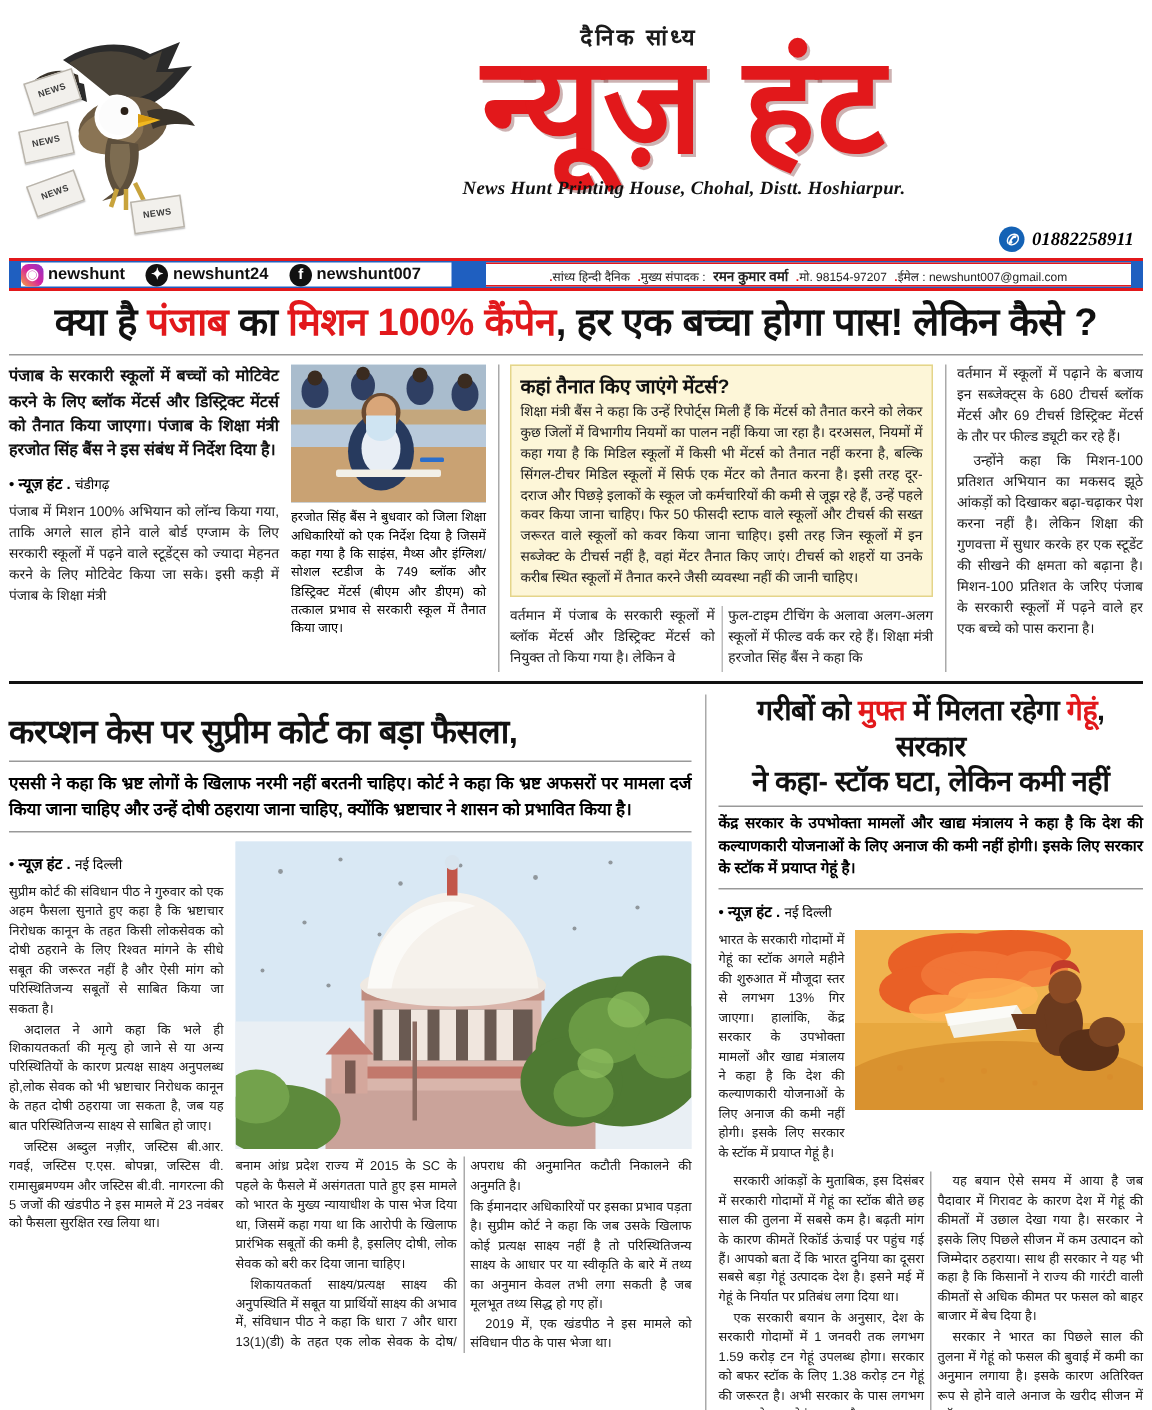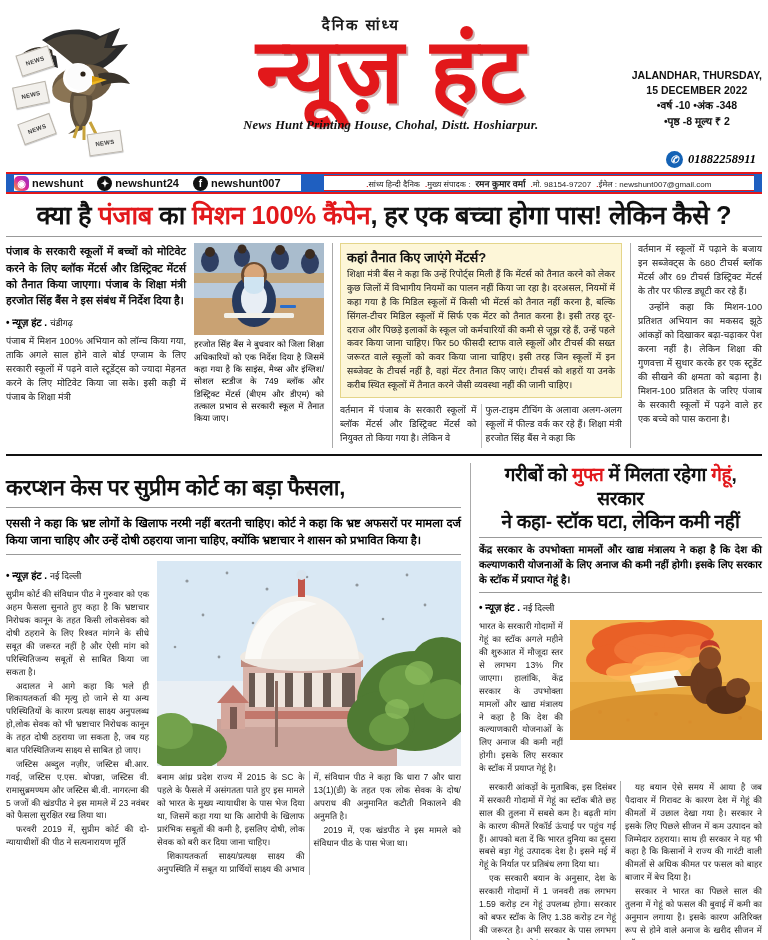--- a/index.html
+++ b/index.html
@@ -159,26 +159,20 @@
       <div class="news-scrap ns3">NEWS</div>
       <div class="news-scrap ns4">NEWS</div>
     </div>
 
     <div class="title-block">
       <div class="kicker">दैनिक सांध्य</div>
       <div class="big-title">न्यूज़ हंट</div>
       <div class="tagline">News Hunt Printing House, Chohal, Distt. Hoshiarpur.</div>
     </div>
 
-    <div class="dateblock">
-      <div class="dl">JALANDHAR, THURSDAY,</div>
-      <div class="dl">15 DECEMBER 2022</div>
-      <div class="dl">•वर्ष -10  •अंक -348</div>
-      <div class="dl">•पृष्ठ -8 मूल्य ₹ 2</div>
-    </div>
 
     <div class="phone-row">
       <span class="phone-ic">✆</span>
       <span>01882258911</span>
     </div>
   </div>
 
   <div class="social-bar">
     <div class="social-left">
       <span class="soc">
@@ -278,21 +272,20 @@
       <div class="sub2">एससी ने कहा कि भ्रष्ट लोगों के खिलाफ नरमी नहीं बरतनी चाहिए। कोर्ट ने कहा कि भ्रष्ट अफसरों पर मामला दर्ज किया जाना चाहिए और उन्हें दोषी ठहराया जाना चाहिए, क्योंकि भ्रष्टाचार ने शासन को प्रभावित किया है।</div>
       <div class="rule-thin" style="margin-top:6px"></div>
 
       <div style="display:grid;grid-template-columns:143px 1fr;gap:8px;padding-top:6px;">
         <div>
           <div class="byline"><span>• न्यूज़ हंट .</span> <span class="city">नई दिल्ली</span></div>
           <div class="tiny">
             <p class="noind">सुप्रीम कोर्ट की संविधान पीठ ने गुरुवार को एक अहम फैसला सुनाते हुए कहा है कि भ्रष्टाचार निरोधक कानून के तहत किसी लोकसेवक को दोषी ठहराने के लिए रिश्वत मांगने के सीधे सबूत की जरूरत नहीं है और ऐसी मांग को परिस्थितिजन्य सबूतों से साबित किया जा सकता है।</p>
             <p>अदालत ने आगे कहा कि भले ही शिकायतकर्ता की मृत्यु हो जाने से या अन्य परिस्थितियों के कारण प्रत्यक्ष साक्ष्य अनुपलब्ध हो,लोक सेवक को भी भ्रष्टाचार निरोधक कानून के तहत दोषी ठहराया जा सकता है, जब यह बात परिस्थितिजन्य साक्ष्य से साबित हो जाए।</p>
             <p>जस्टिस अब्दुल नज़ीर, जस्टिस बी.आर. गवई, जस्टिस ए.एस. बोपन्ना, जस्टिस वी. रामासुब्रमण्यम और जस्टिस बी.वी. नागरत्ना की 5 जजों की खंडपीठ ने इस मामले में 23 नवंबर को फैसला सुरक्षित रख लिया था।</p>
-            <p>फरवरी 2019 में, सुप्रीम कोर्ट की दो-न्यायाधीशों की पीठ ने सत्यनारायण मूर्ति</p>
           </div>
         </div>
 
         <div>
           <div class="sc-photo">
             <svg width="304" height="205" viewBox="0 0 304 205">
               <rect width="304" height="205" fill="#d9e8f4"></rect>
               <rect y="120" width="304" height="85" fill="#e9eff4"></rect>
               <g fill="#555" opacity=".55">
                 <circle cx="30" cy="20" r="1.6"></circle>
@@ -346,20 +339,21 @@
                 <ellipse cx="262" cy="112" rx="14" ry="12"></ellipse>
                 <ellipse cx="240" cy="148" rx="12" ry="10"></ellipse>
               </g>
               <ellipse cx="30" cy="186" rx="40" ry="24" fill="#5d8a3c"></ellipse>
               <ellipse cx="14" cy="170" rx="22" ry="18" fill="#73a24c"></ellipse>
             </svg>
           </div>
           <div class="col2 tiny" style="margin-top:5px">
             <p class="noind">बनाम आंध्र प्रदेश राज्य में 2015 के SC के पहले के फैसले में असंगतता पाते हुए इस मामले को भारत के मुख्य न्यायाधीश के पास भेज दिया था, जिसमें कहा गया था कि आरोपी के खिलाफ प्रारंभिक सबूतों की कमी है, इसलिए दोषी, लोक सेवक को बरी कर दिया जाना चाहिए।</p>
             <p>शिकायतकर्ता साक्ष्य/प्रत्यक्ष साक्ष्य की अनुपस्थिति में सबूत या प्रार्थियों साक्ष्य की अभाव में, संविधान पीठ ने कहा कि धारा 7 और धारा 13(1)(डी) के तहत एक लोक सेवक के दोष/अपराध की अनुमानित कटौती निकालने की अनुमति है।</p>
+            <p class="noind">कि ईमानदार अधिकारियों पर इसका प्रभाव पड़ता है। सुप्रीम कोर्ट ने कहा कि जब उसके खिलाफ कोई प्रत्यक्ष साक्ष्य नहीं है तो परिस्थितिजन्य साक्ष्य के आधार पर या स्वीकृति के बारे में तथ्य का अनुमान केवल तभी लगा सकती है जब मूलभूत तथ्य सिद्ध हो गए हों।</p>
             <p>2019 में, एक खंडपीठ ने इस मामले को संविधान पीठ के पास भेजा था।</p>
           </div>
         </div>
       </div>
     </div>
 
     <div class="vsep" style="padding-left:8px">
       <div class="hl3">
         <div><span>गरीबों को </span><span class="red">मुफ्त</span><span> में मिलता रहेगा </span><span class="red">गेहूं</span><span>, सरकार</span></div>
         <div>ने कहा- स्टॉक घटा, लेकिन कमी नहीं</div>

